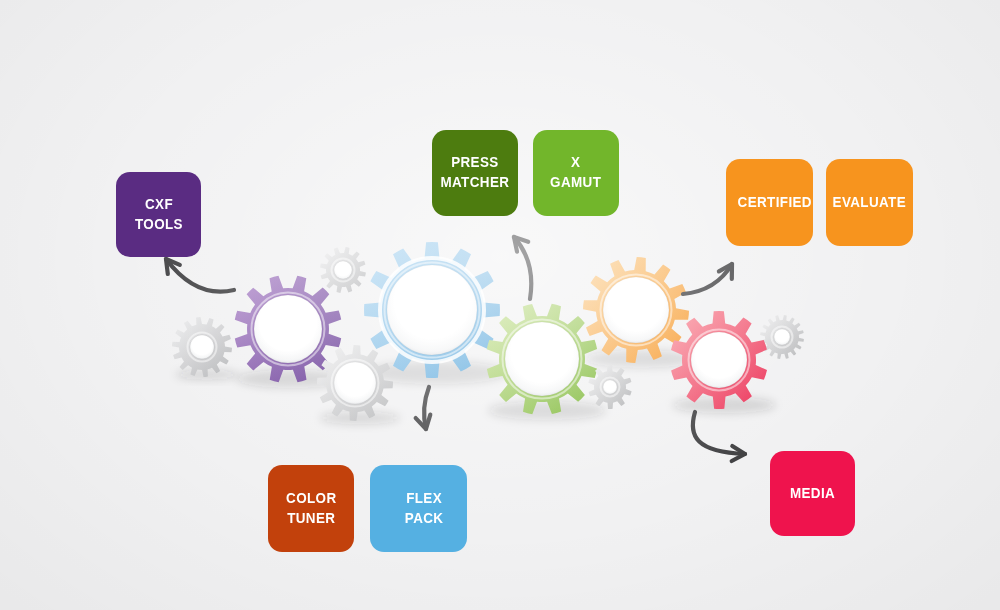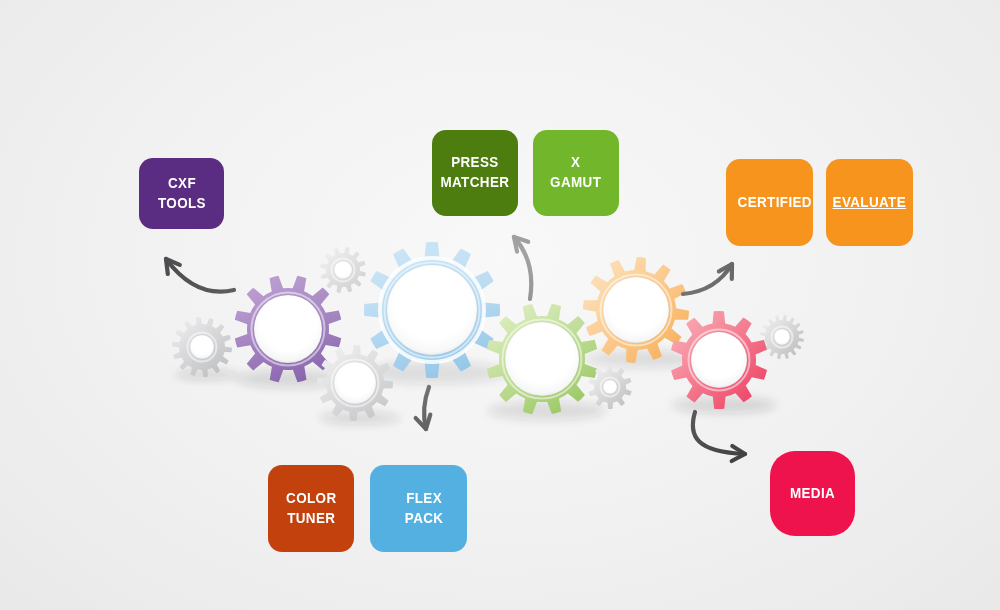--- a/index.html
+++ b/index.html
@@ -13,21 +13,21 @@
     background:radial-gradient(ellipse at 50% 42%, rgba(255,255,255,.55) 0%, rgba(255,255,255,0) 55%, rgba(0,0,0,.035) 100%);
   }
   #diagram-svg{position:absolute;left:0;top:0;width:1000px;height:610px;}
   .box{
     position:absolute;border-radius:14px;color:#fff;
     display:flex;align-items:center;justify-content:center;text-align:center;
     font-weight:700;font-size:14px;letter-spacing:.4px;line-height:1.4;
     white-space:pre-line; z-index:2;
   }
   .box span{white-space:pre-line;transform:scaleX(.96);}
-  .b0{left:116px;top:158px;width:85px;height:71px;margin-left:23px;}
+  .b0{left:116px;top:172px;width:85px;height:85px;}
   .b1{left:432px;top:130px;width:86px;height:86px;}
   .b2{left:533px;top:130px;width:86px;height:86px;}
   .b3{left:726px;top:159px;width:87px;height:87px;justify-content:flex-end;}
   .b4{left:826px;top:159px;width:87px;height:87px;}
   .b5{left:268px;top:465px;width:86px;height:87px;}
   .b6{left:370px;top:465px;width:86px;height:87px;padding-left:11px;}
   .b7{left:770px;top:451px;width:85px;height:85px;}
 </style>
 </head>
 <body>
@@ -165,19 +165,19 @@
       </g>
     </svg>
 
   <div class="box b0" style="background: rgb(90, 44, 130);"><span>CXF
 TOOLS</span></div>
   <div class="box b1" style="background: #4d7c0f;"><span>PRESS
 MATCHER</span></div>
   <div class="box b2" style="background: rgb(114, 182, 43);"><span>X
 GAMUT</span></div>
   <div class="box b3" style="background: rgb(247, 148, 30);"><span>CERTIFIED</span></div>
-  <div class="box b4" style="background: rgb(247, 148, 30); text-decoration: underline;"><span>EVALUATE</span></div>
+  <div class="box b4" style="background: rgb(247, 148, 30);"><span>EVALUATE</span></div>
   <div class="box b5" style="background: #c2410c;"><span>COLOR
 TUNER</span></div>
   <div class="box b6" style="background: rgb(85, 176, 226);"><span>FLEX
 PACK</span></div>
-  <div class="box b7" style="background: rgb(239, 19, 77); border-radius: 25px;"><span>MEDIA</span></div>
+  <div class="box b7" style="background: rgb(239, 19, 77);"><span>MEDIA</span></div>
 </div>
 
 </body></html>

